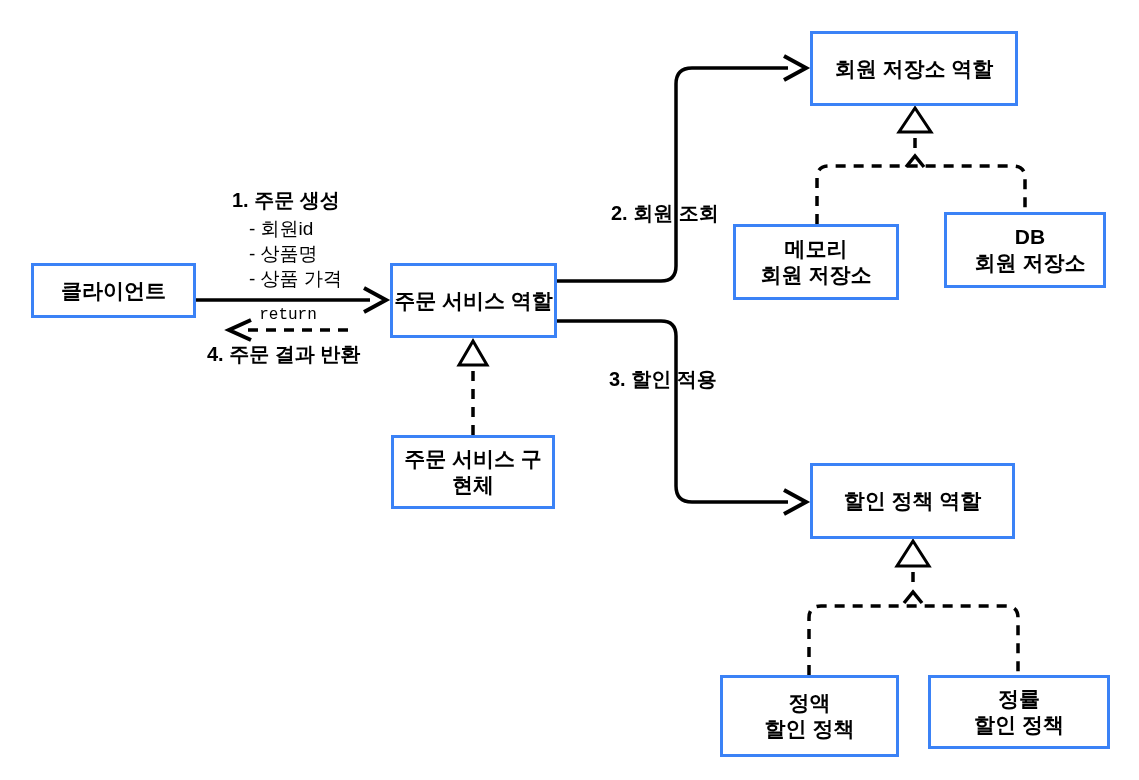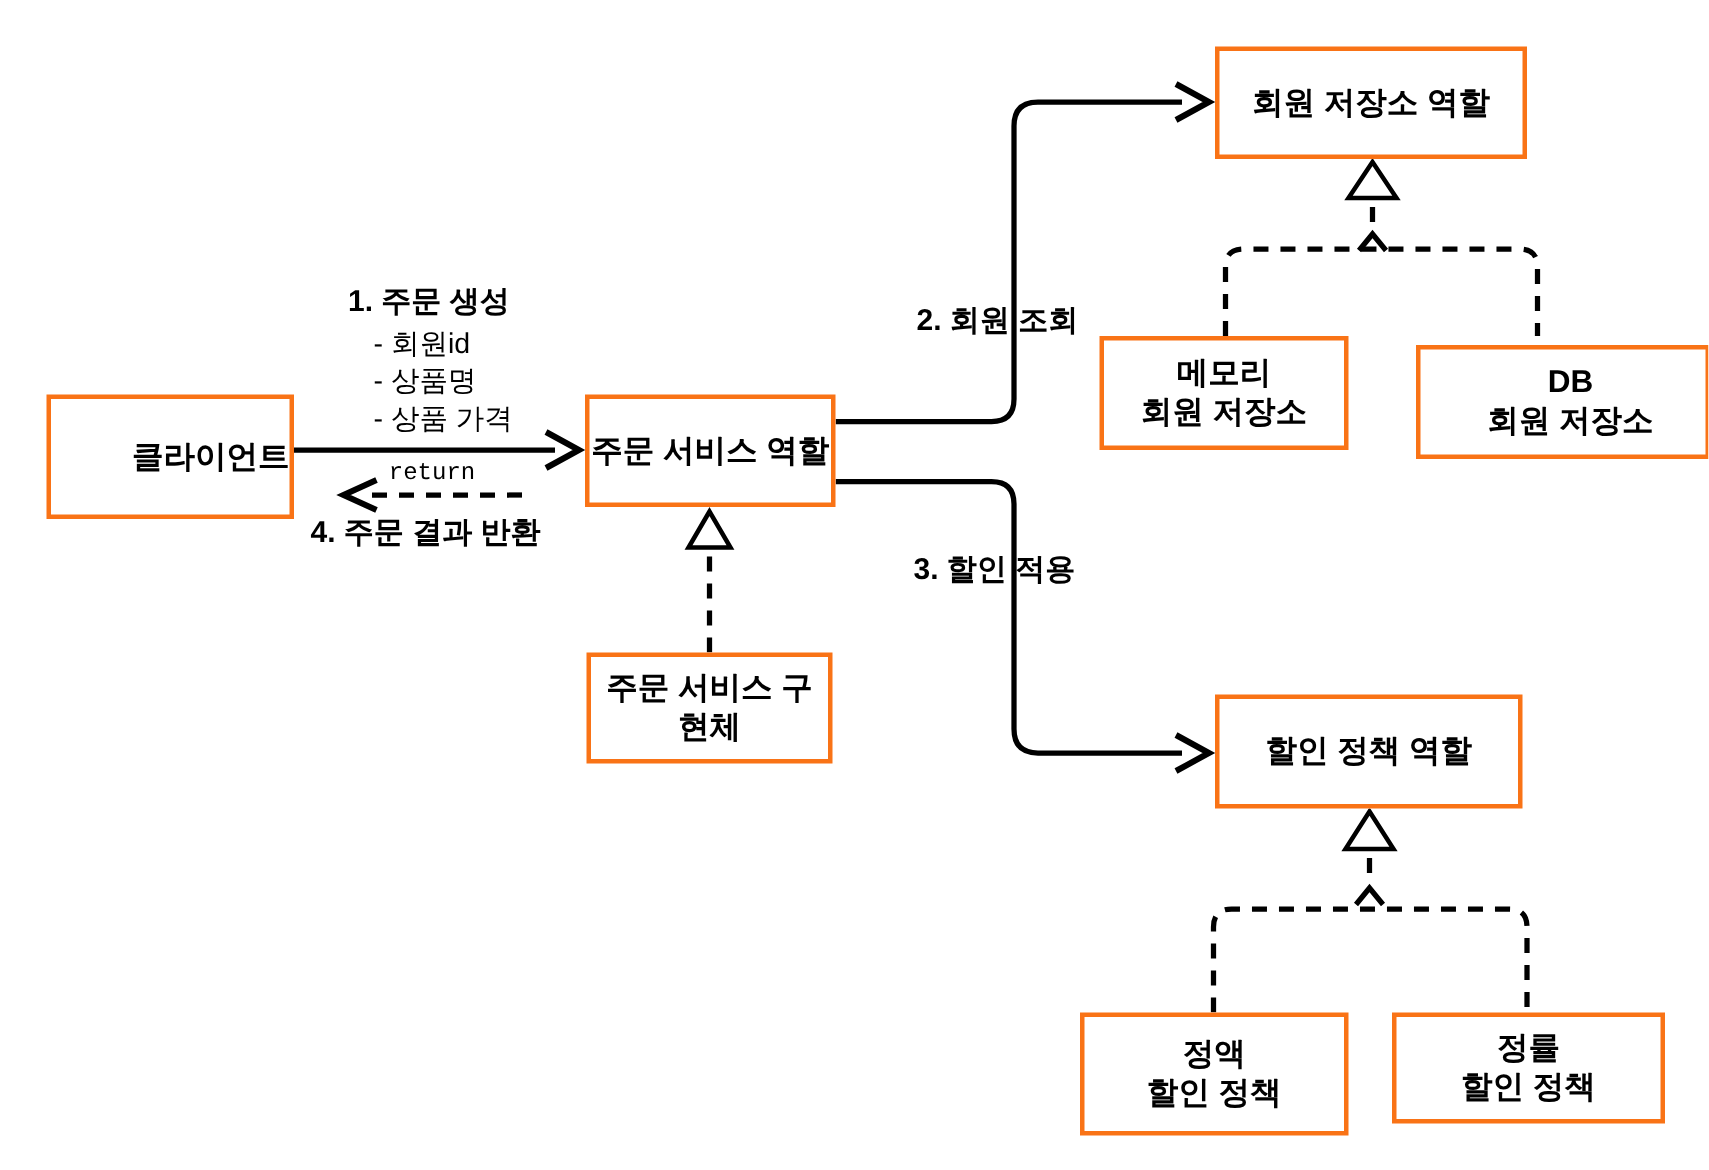--- a/index.html
+++ b/index.html
@@ -15,21 +15,21 @@
   svg.wires { position: absolute; left: 0; top: 0; z-index: 1; }
   .solid   { stroke: #000; stroke-width: 3.5; fill: none; }
   .head    { stroke: #000; stroke-width: 4;   fill: none; stroke-linejoin: miter; }
   .chev    { stroke: #000; stroke-width: 3.5; fill: none; }
   .dash    { stroke: #000; stroke-width: 3.5; fill: none; stroke-dasharray: 10 8; }
   .tri     { fill: #fff; stroke: #000; stroke-width: 3; }
 
   .box {
     position: absolute;
     box-sizing: border-box;
-    border: 3px solid #f97316;
+    border: 3px solid #3b82f6;
     background: #fff;
     display: flex;
     flex-direction: column;
     align-items: center;
     justify-content: center;
     text-align: center;
     font-weight: 700;
     font-size: 21px;
     line-height: 1.22;
     z-index: 2;
@@ -73,42 +73,42 @@
     <line class="dash" x1="915" y1="138" x2="915" y2="153"></line>
     <polyline class="chev" points="906,167 915,156 924,167"></polyline>
     <path class="dash" d="M 817 224 L 817 178 Q 817 166 829 166 L 1013 166 Q 1025 166 1025 178 L 1025 224"></path>
 
     <polygon class="tri" points="913,541 897,566 929,566"></polygon>
     <line class="dash" x1="913" y1="572" x2="913" y2="589"></line>
     <polyline class="chev" points="904,603 913,592 922,603"></polyline>
     <path class="dash" d="M 809 675 L 809 618 Q 809 606 821 606 L 1006 606 Q 1018 606 1018 618 L 1018 675"></path>
   </svg>
 
-  <div class="box" style="left:31px; top:263px; width:165px; height:83px;align-items:flex-end;">
+  <div class="box" style="left:31px; top:263px; width:165px; height:55px;">
     <span>클라이언트</span>
   </div>
 
   <div class="box" style="left:390px; top:263px; width:167px; height:75px;">
     <span>주문 서비스 역할</span>
   </div>
 
   <div class="box" style="left:391px; top:435px; width:164px; height:74px;">
     <span>주문 서비스 구현체</span>
   </div>
 
   <div class="box" style="left:810px; top:31px; width:208px; height:75px;">
     <span>회원 저장소 역할</span>
   </div>
 
   <div class="box" style="left:733px; top:224px; width:166px; height:76px;">
     <span>메모리</span>
     <span>회원 저장소</span>
   </div>
 
-  <div class="box" style="left:944px; top:230px; width:196px; height:76px;padding-left:10px;">
+  <div class="box" style="left:944px; top:212px; width:162px; height:76px;padding-left:10px;">
     <span>DB</span>
     <span>회원 저장소</span>
   </div>
 
   <div class="box" style="left:810px; top:463px; width:205px; height:76px;">
     <span>할인 정책 역할</span>
   </div>
 
   <div class="box" style="left:720px; top:675px; width:179px; height:82px;">
     <span>정액</span>

